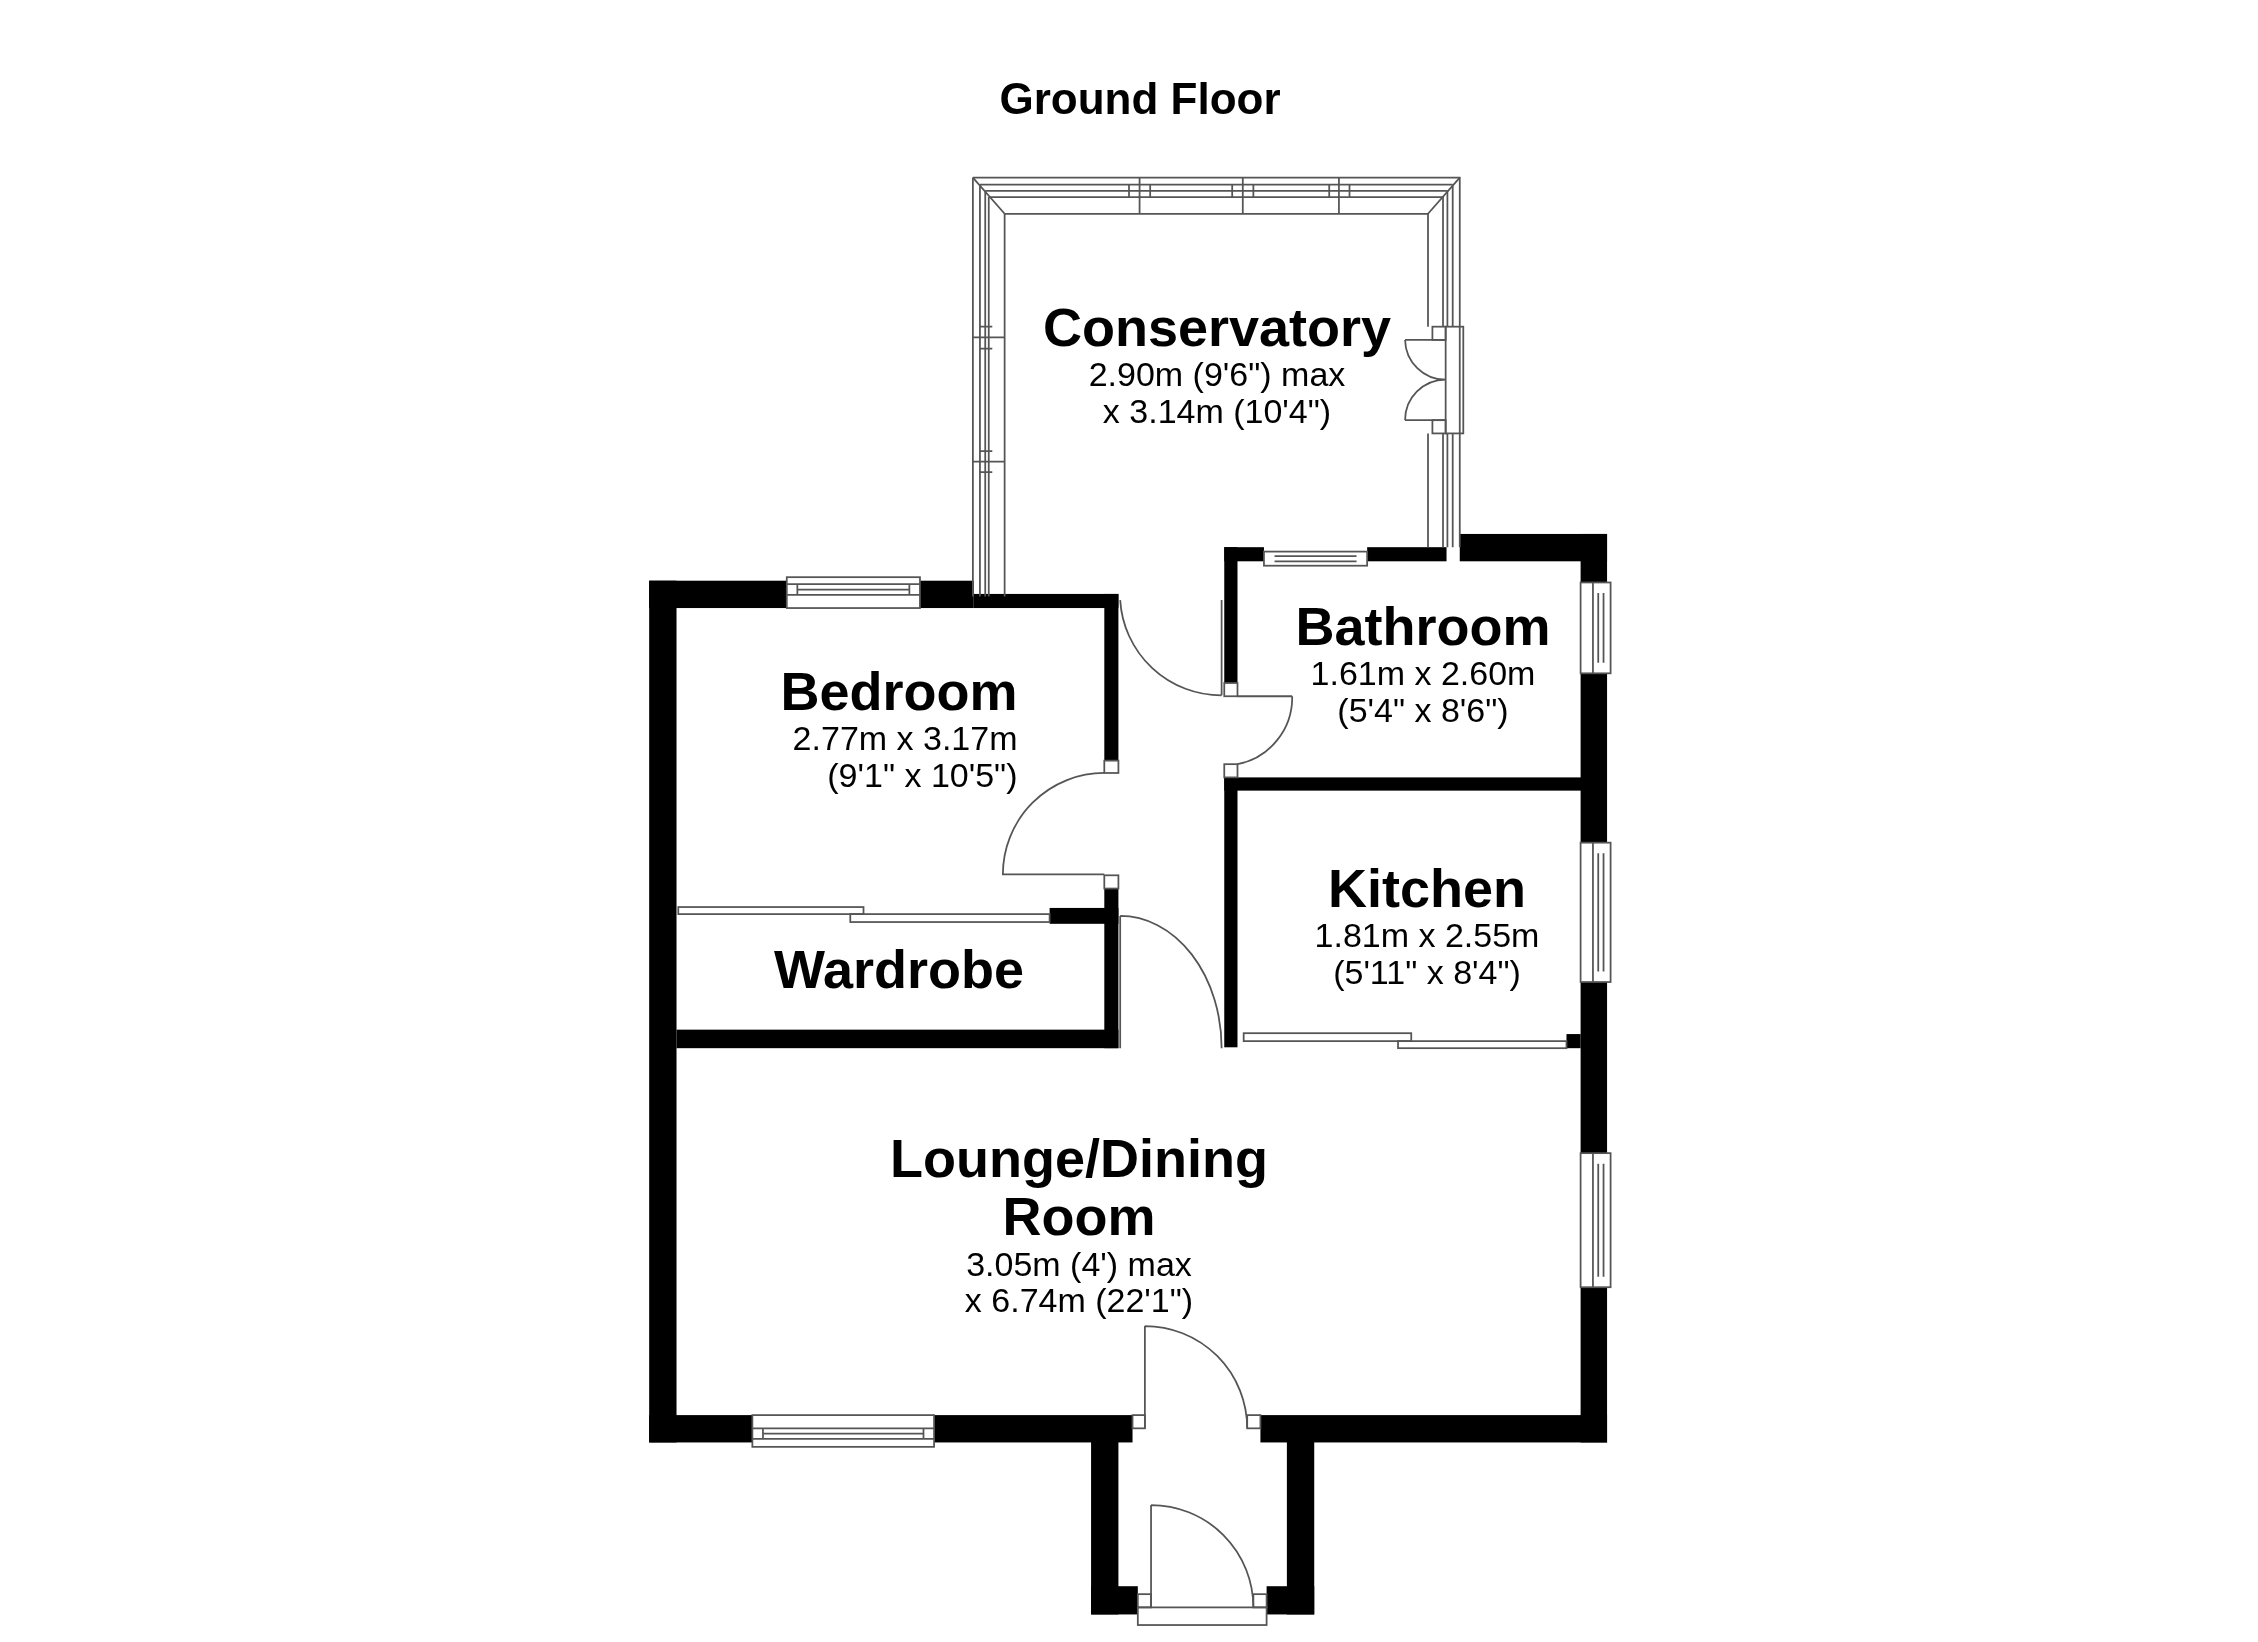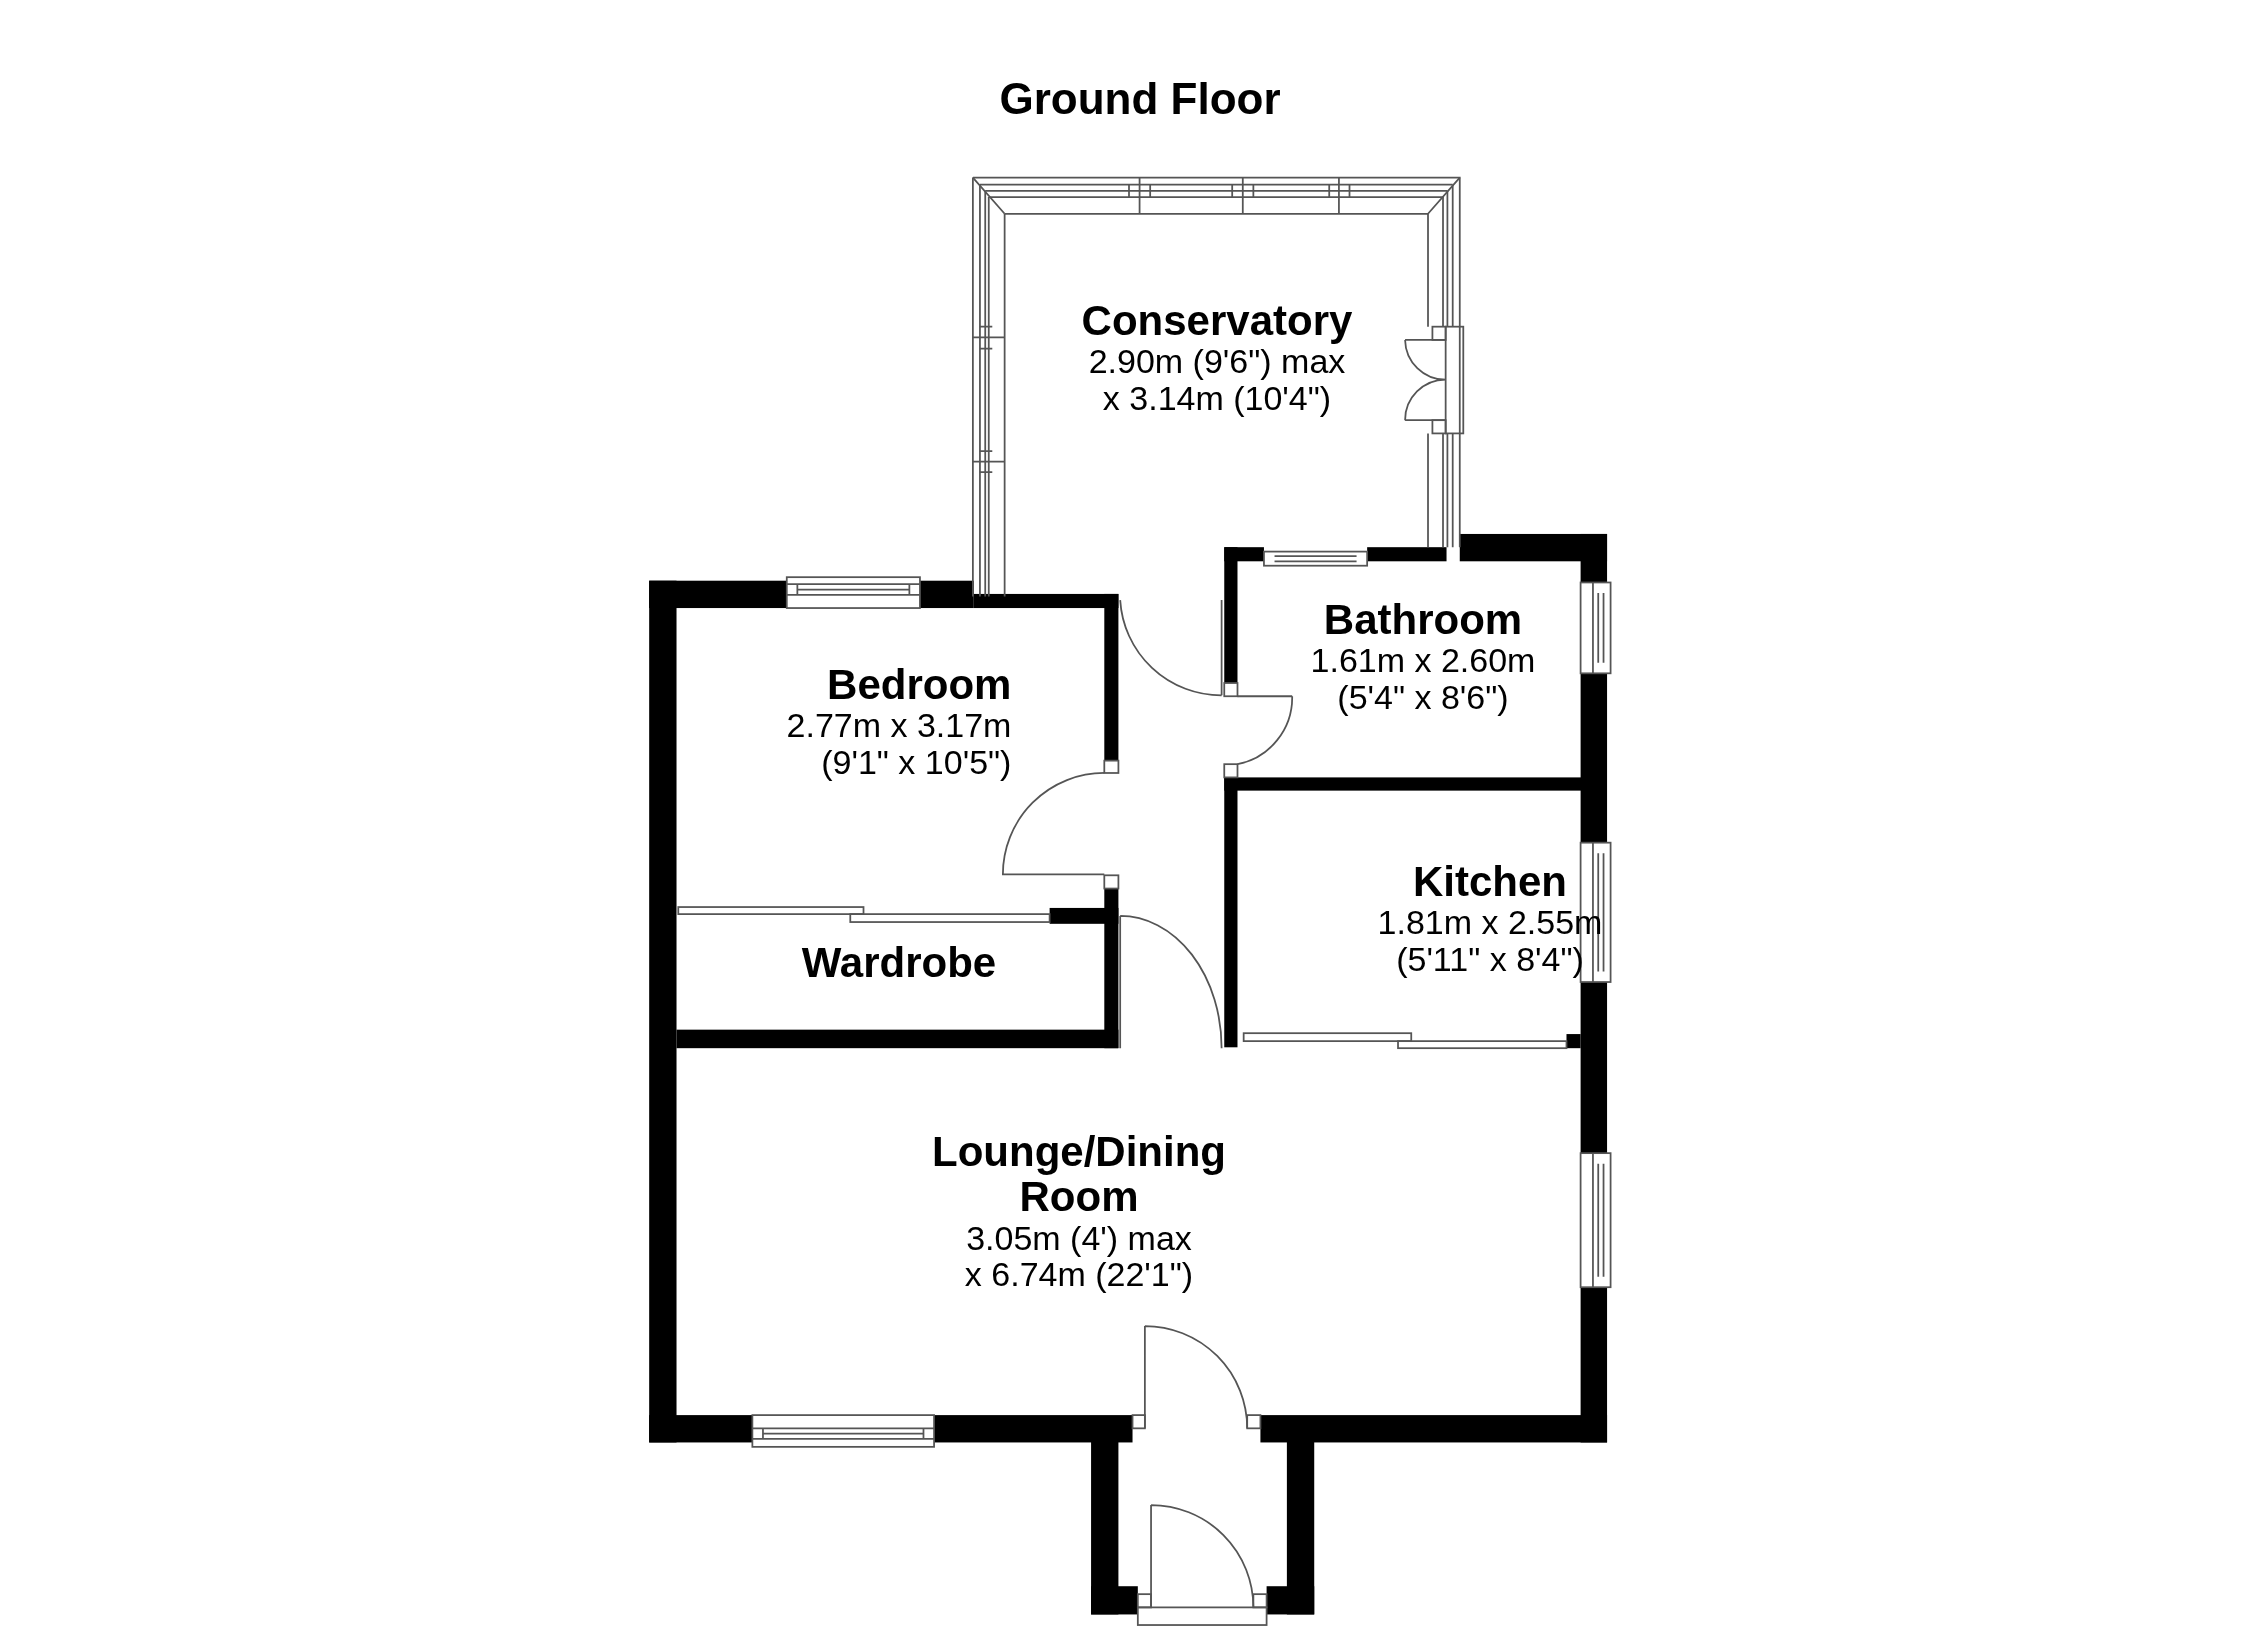--- a/index.html
+++ b/index.html
@@ -1,20 +1,20 @@
 <!DOCTYPE html>
 <html style="font-size:14px"><head>
 <meta charset="utf-8">
 <style>
   html, body { margin:0; padding:0; background:#ffffff; }
   body { width:2258px; height:1643px; position:relative; overflow:hidden; font-family:"Liberation Sans", sans-serif; color:#000; }
   #plan { position:absolute; left:0; top:0; width:2258px; height:1643px; }
   .lbl { position:absolute; transform:translateX(-50%); text-align:right; white-space:nowrap; line-height:1; }
   .title { font-weight:bold; font-size:44px; }
-  .rname { font-weight:bold; font-size:42px; }
+  .rname { font-weight:bold; font-size:54px; }
   .rdim { font-size:34px; }
   .room-block { position:absolute; transform:translateX(-50%); text-align:center; white-space:nowrap; }
   .room-block div { line-height:1.08; }
 </style>
 </head>
 <body>
 
 <svg id="plan" viewBox="0 0 2560 1862" xmlns="http://www.w3.org/2000/svg">
   <g fill="#000">
 
@@ -137,21 +137,21 @@
   <div class="rdim">2.77m x 3.17m</div>
   <div class="rdim">(9'1" x 10'5")</div>
 </div>
 
 <div class="room-block" style="left:1423px; top:597px;">
   <div class="rname">Bathroom</div>
   <div class="rdim">1.61m x 2.60m</div>
   <div class="rdim">(5'4" x 8'6")</div>
 </div>
 
-<div class="room-block" style="left:1490px; top:859px;">
+<div class="room-block" style="left:1427px; top:859px;">
   <div class="rname">Kitchen</div>
   <div class="rdim">1.81m x 2.55m</div>
   <div class="rdim">(5'11" x 8'4")</div>
 </div>
 
 <div class="room-block" style="left:899px; top:940px;">
   <div class="rname">Wardrobe</div>
 </div>
 
 <div class="room-block" style="left:1079px; top:1129px;">

